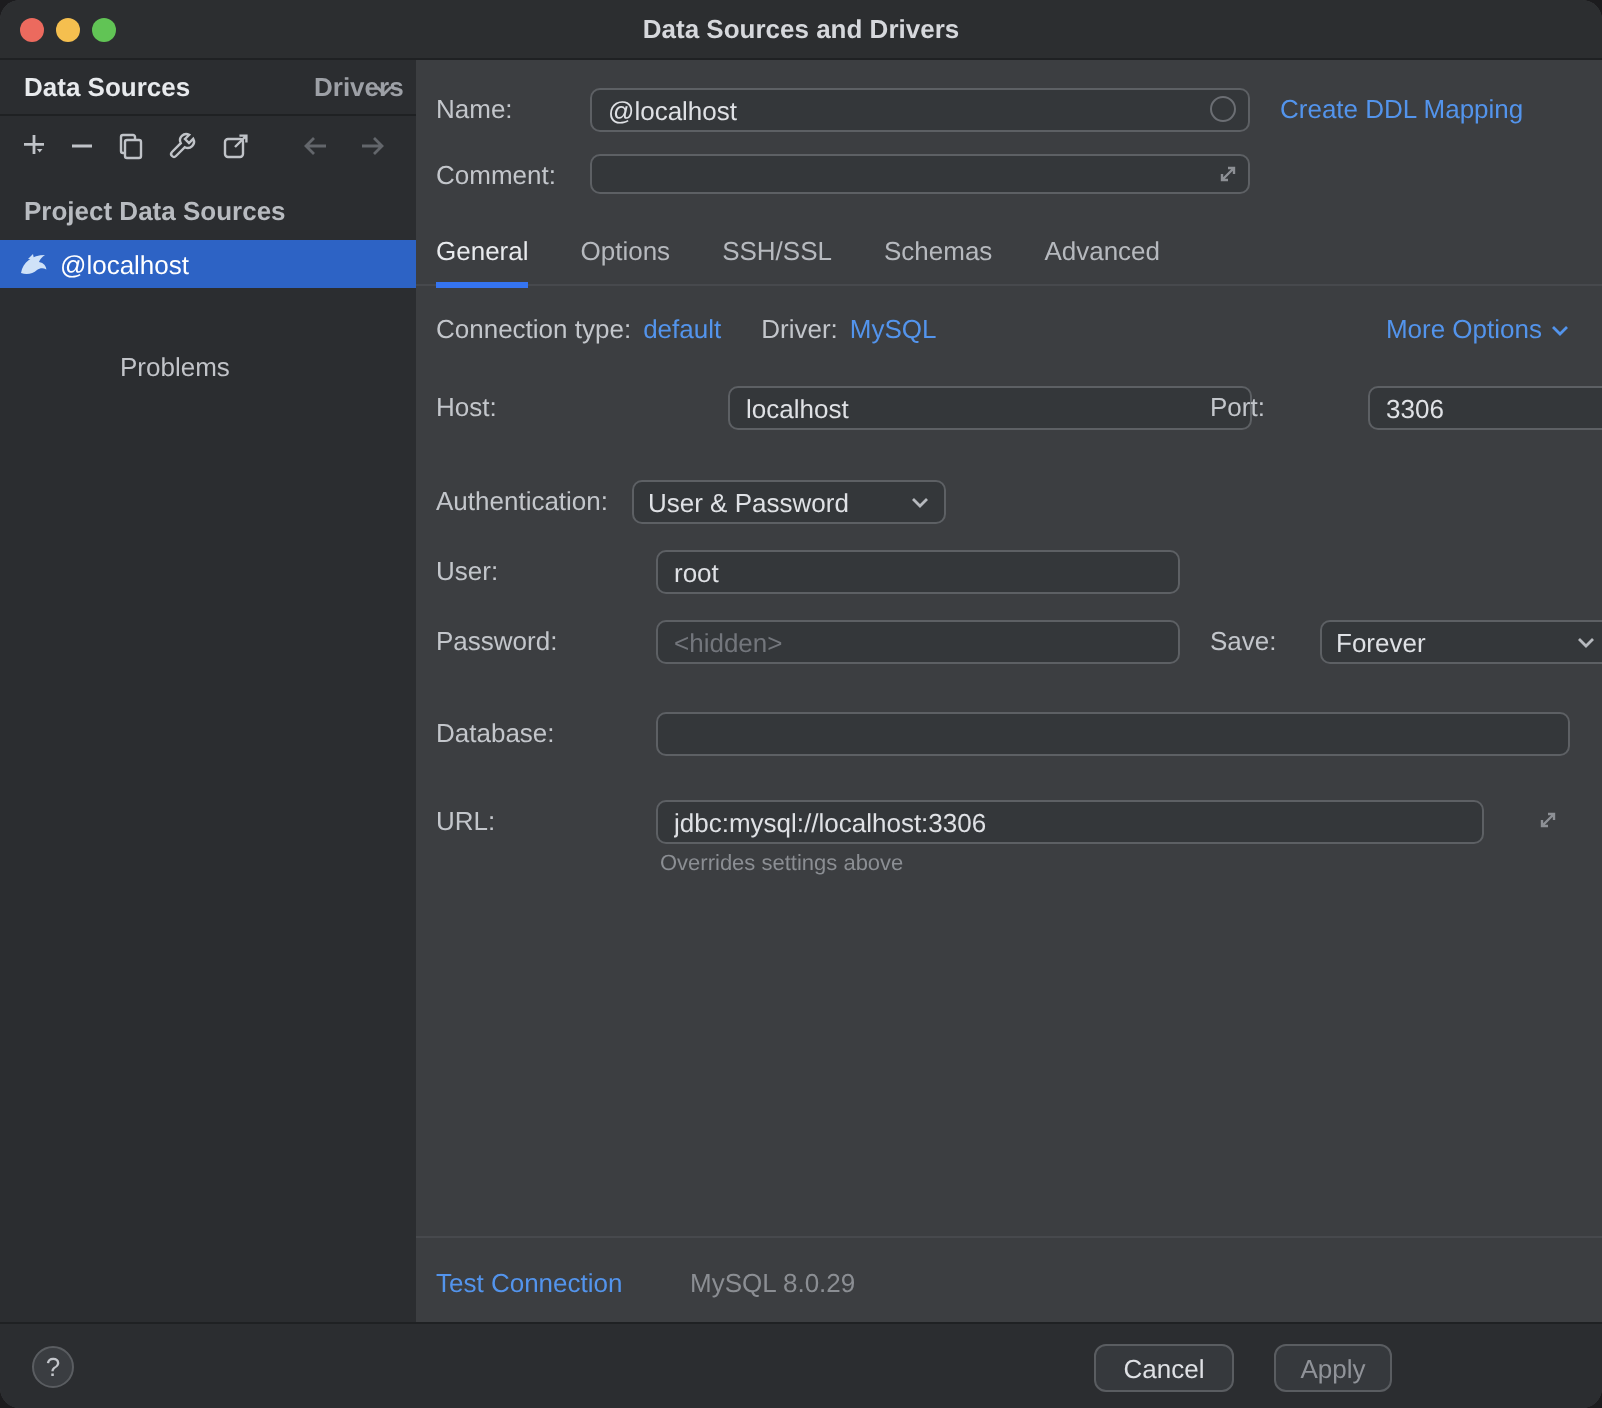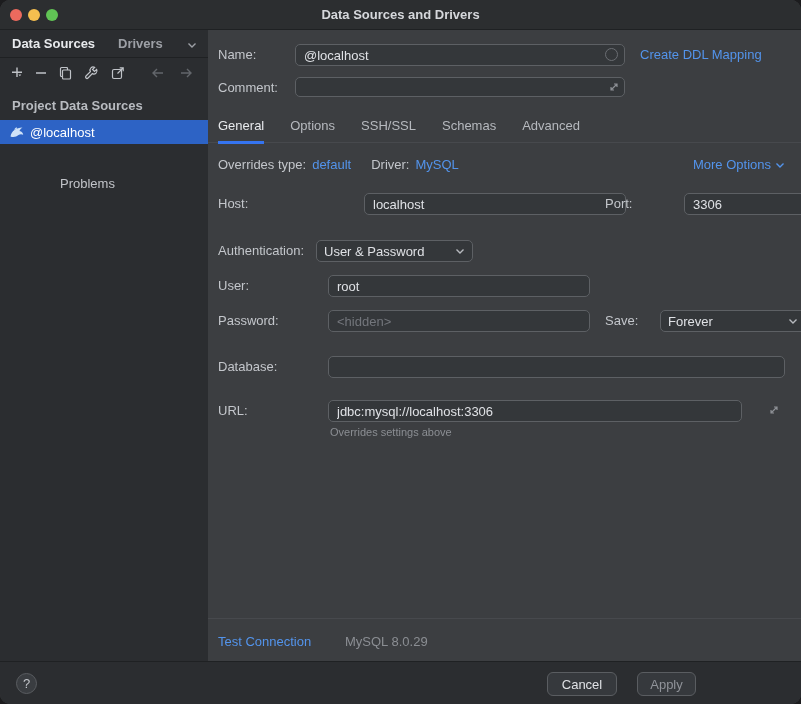--- a/index.html
+++ b/index.html
@@ -11,21 +11,21 @@
   .tl{position:absolute;top:9px;width:12px;height:12px;border-radius:50%;}
   .tl.red{left:10px;background:#ec6a5e;}
   .tl.yellow{left:28px;background:#f5bf4f;}
   .tl.green{left:46px;background:#61c455;}
   .title{position:absolute;left:0;right:0;top:7px;text-align:center;font-weight:bold;color:#d6d8dc;}
   
   .sidebar{position:absolute;left:0;top:30px;width:208px;height:631px;background:#2b2d30;}
   .sb-tabs{position:absolute;left:0;top:0;width:100%;height:28px;border-bottom:1px solid #1f2123;}
   .sb-tab{position:absolute;top:6px;font-weight:bold;cursor:default;}
   .sb-tab.active{color:#e8eaed;}
-  .sb-tab.inactive{color:#9da0a6;}
+  .sb-tab.inactive{color:#9da0a6;margin-left:39px;}
   .sb-toolbar{position:absolute;left:0;top:28px;width:100%;height:32px;}
   .tb-icon{position:absolute;top:7px;width:16px;height:16px;}
   .tb-icon svg{display:block;}
   .sb-header{position:absolute;left:12px;top:68px;font-weight:bold;color:#b8bbc0;}
   .sb-item-selected{position:absolute;left:0;top:90px;width:208px;height:24px;background:#2d63c5;display:flex;align-items:center;}
   .sb-item-selected .lbl-sel{margin-left:30px;color:#ffffff;}
   .sb-item-selected svg{position:absolute;left:9px;top:4px;}
   .sb-problems{position:absolute;left:60px;top:146px;color:#c2c4c9;}
   
   .main{position:absolute;left:208px;top:30px;width:593px;height:631px;background:#3c3e41;}
@@ -150,21 +150,21 @@
 
     <div class="dtabs">
       <span class="dtab active">General</span>
       <span class="dtab">Options</span>
       <span class="dtab">SSH/SSL</span>
       <span class="dtab">Schemas</span>
       <span class="dtab">Advanced</span>
     </div>
 
     <div class="connrow">
-      <span class="grey">Overrides type:</span>
+      <span class="grey">Connection type:</span>
       <span style="color:#5394ec;cursor:pointer;">default</span>
       <span style="width:8px;"></span>
       <span class="grey">Driver:</span>
       <span style="color:#5394ec;cursor:pointer;">MySQL</span>
     </div>
     <div class="moreopts">
       <span>More Options</span>
       <svg width="10" height="10" viewBox="0 0 10 10">
           <path d="M1.5 3.5 L5 7 L8.5 3.5" fill="none" stroke="#5394ec" stroke-width="1.4"></path>
         </svg>

